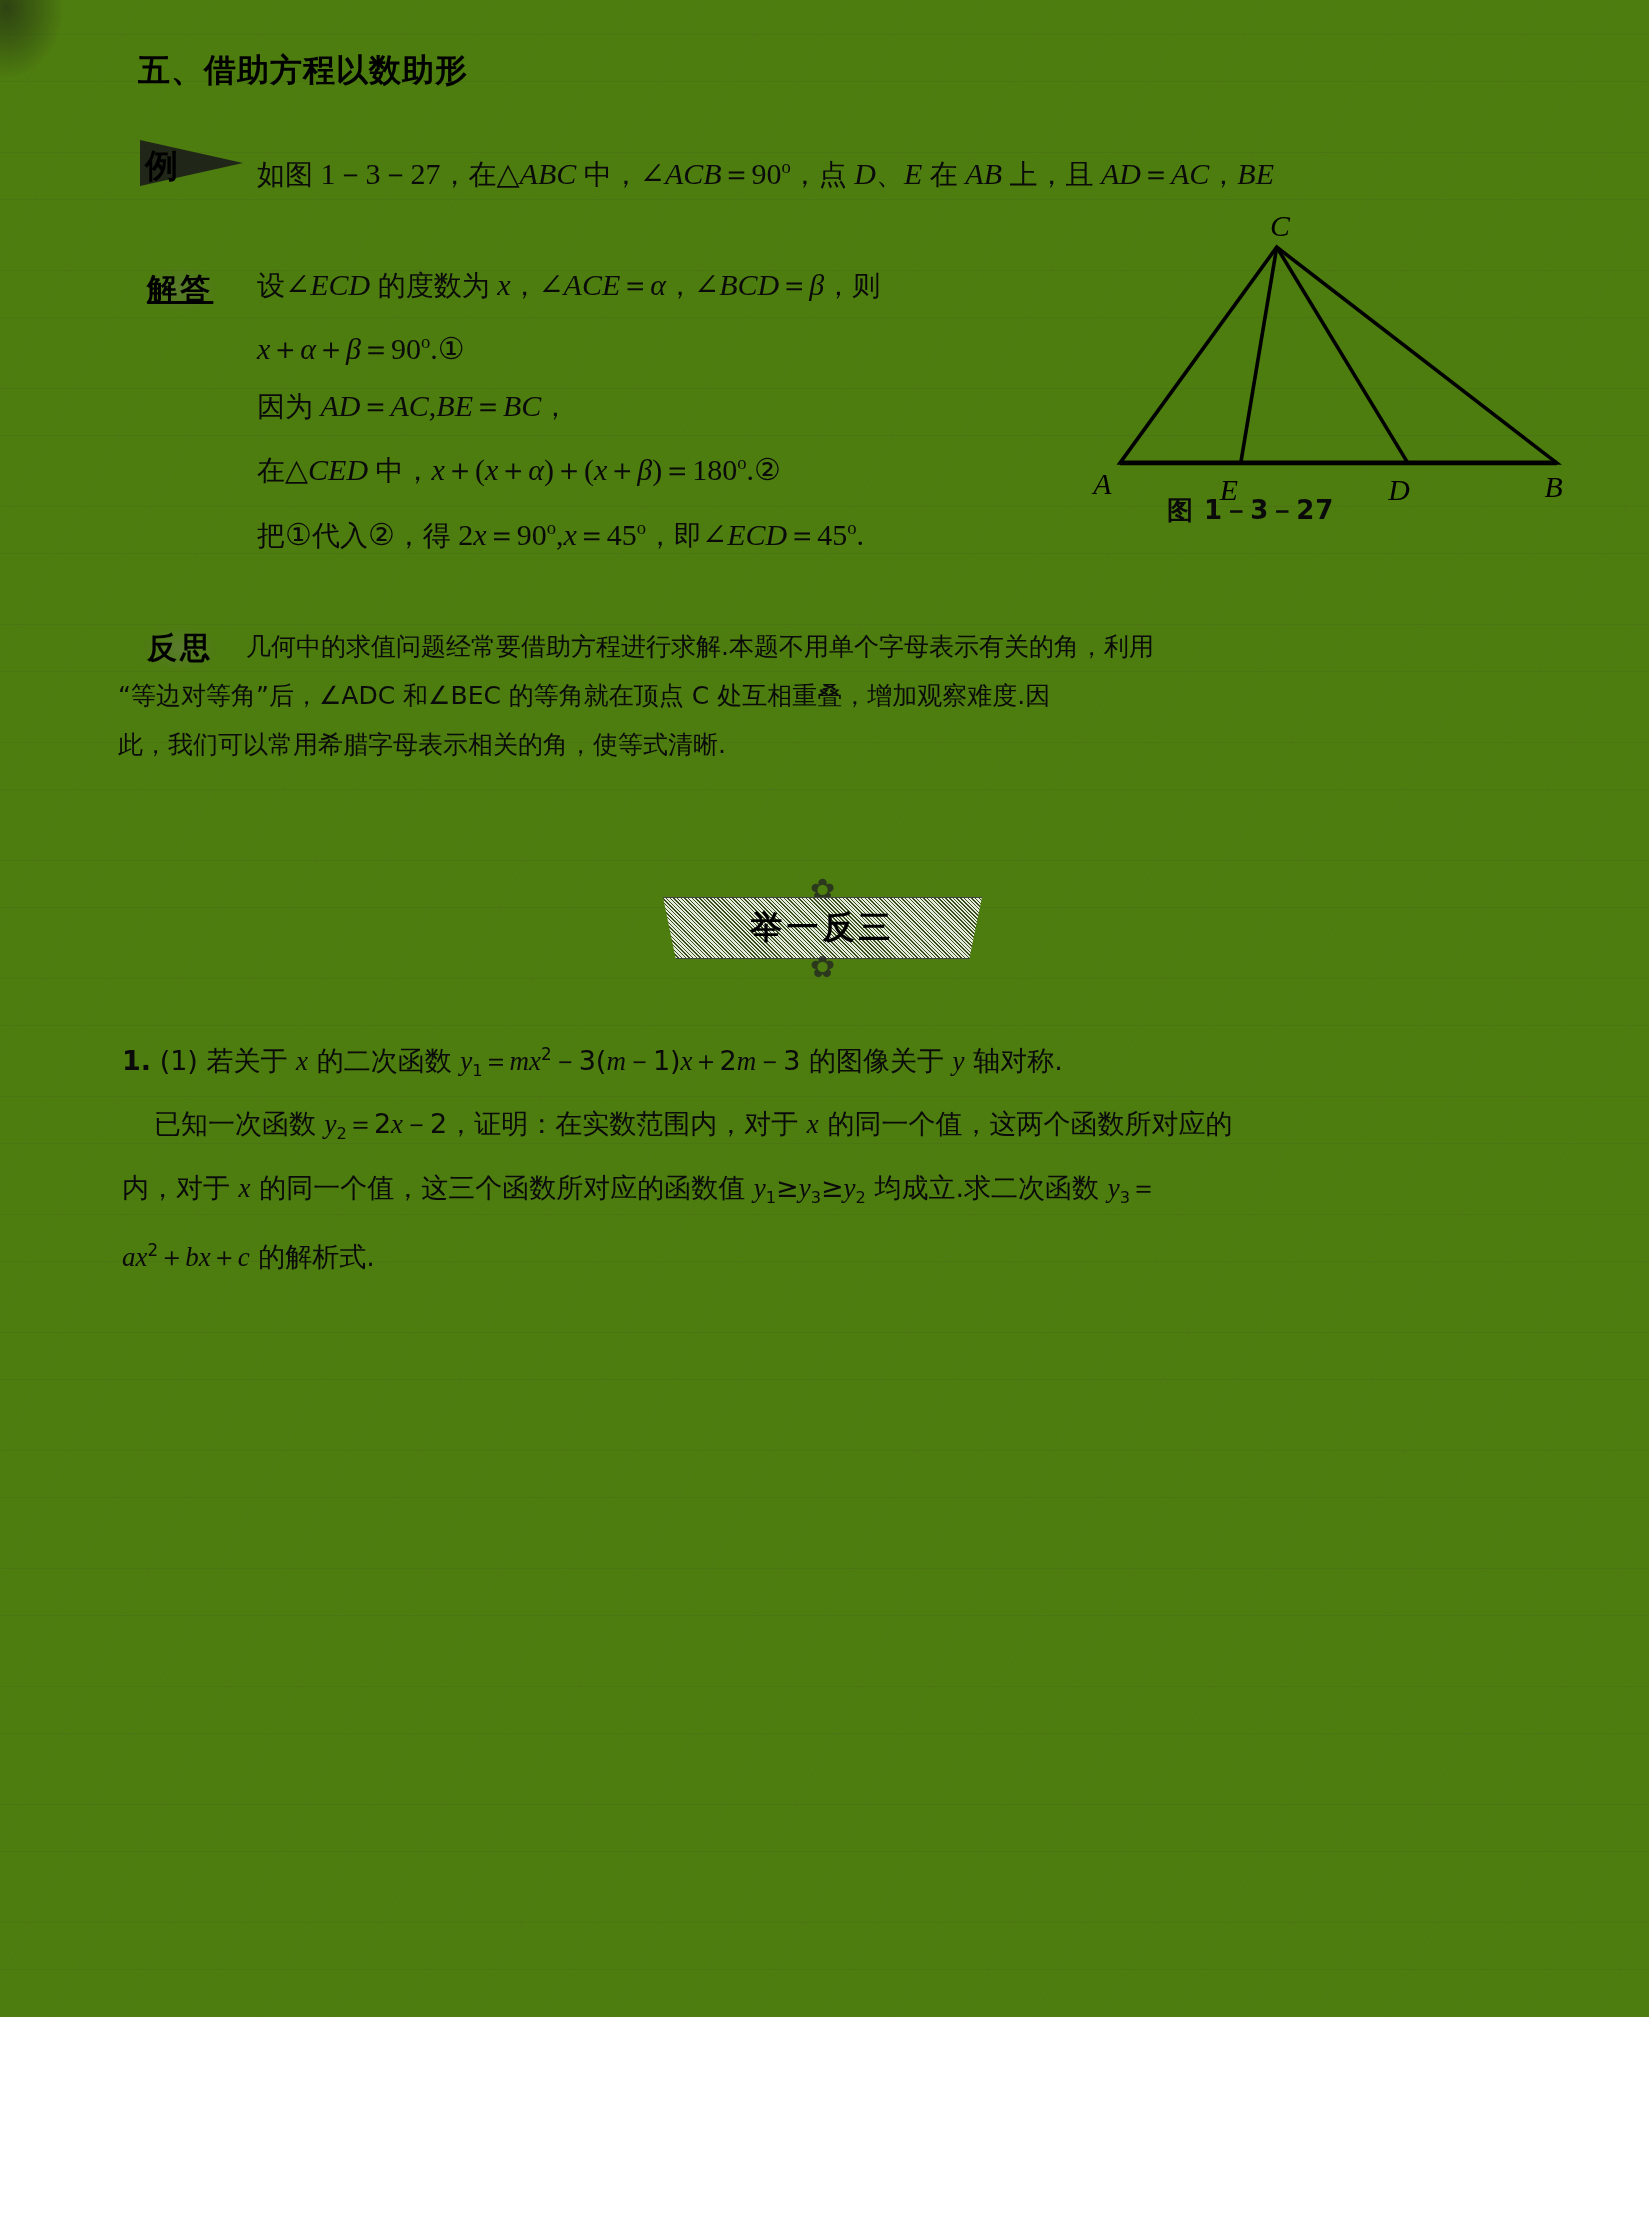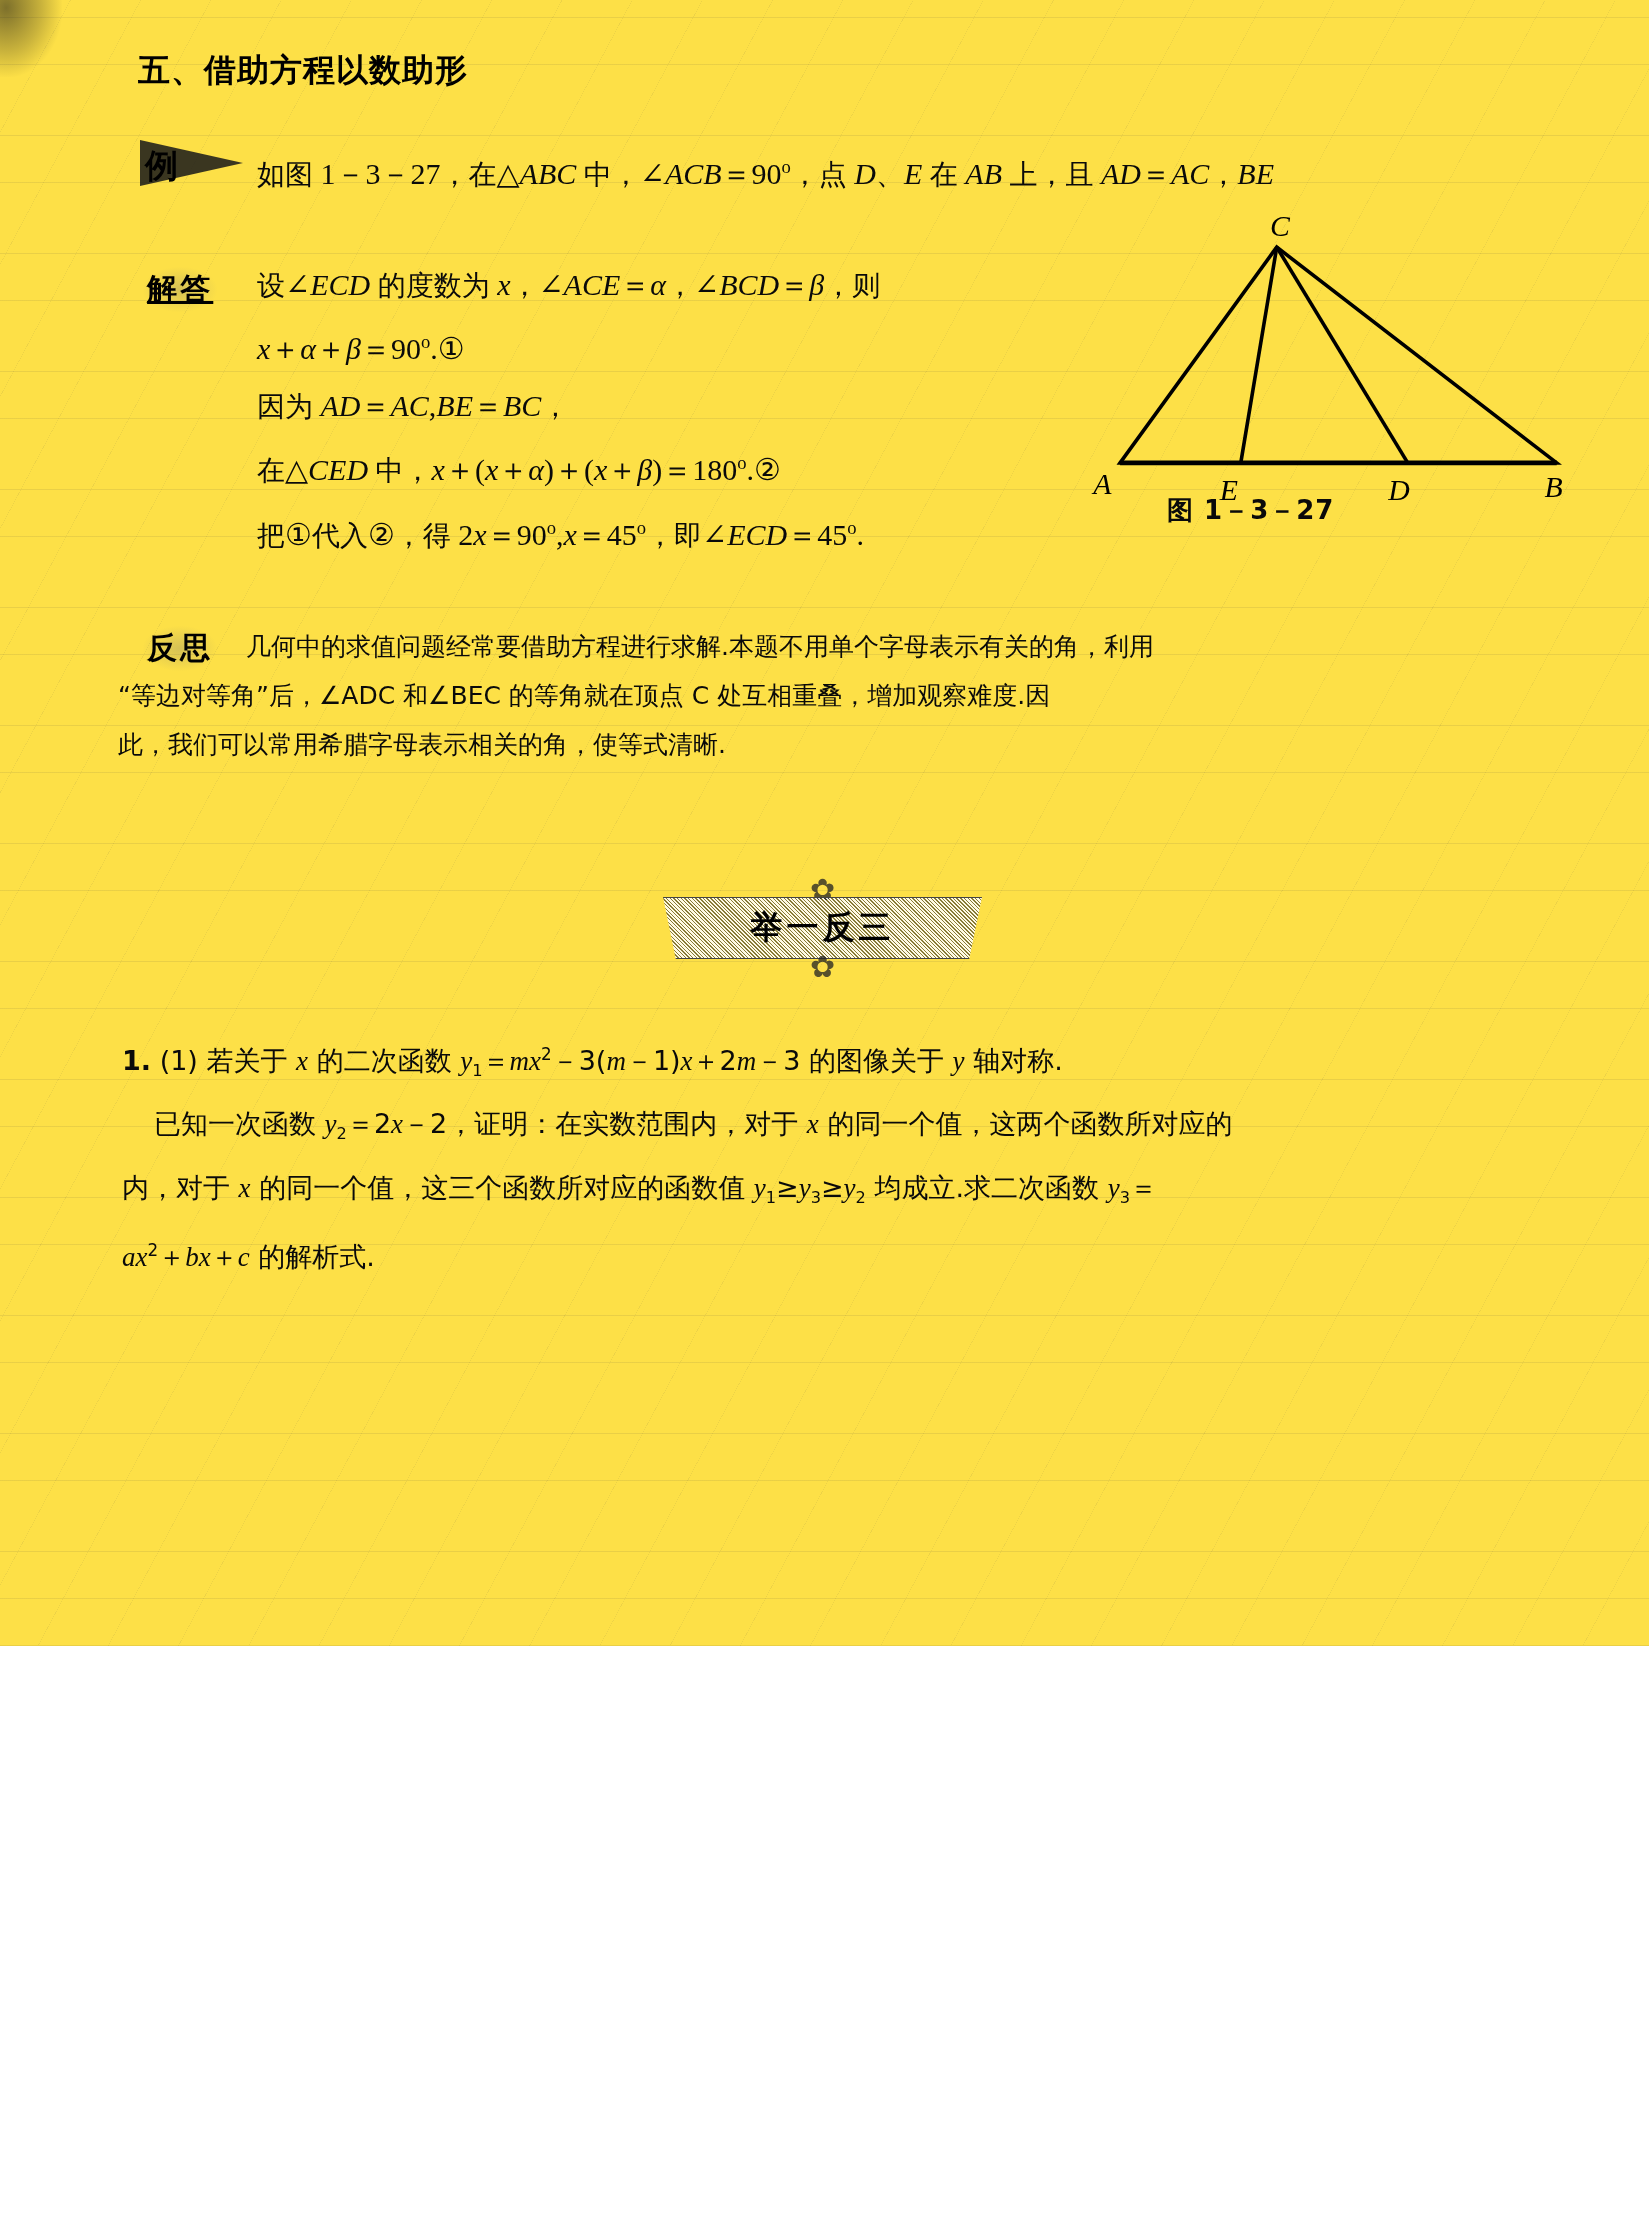--- a/index.html
+++ b/index.html
@@ -7,22 +7,22 @@
     padding: 0;
     background: #ffffff;
   }
   body {
     font-family: "Liberation Serif", "DejaVu Serif", serif;
     color: #0a0a0a;
   }
   #page {
     position: relative;
     width: 1650px;
-    height: 1646px;
-    background: #fde047;
+    height: 2017px;
+    background: #4d7c0f;
     overflow: hidden;
   }
 
   
   #paper-texture {
     position: absolute;
     inset: 0;
     pointer-events: none;
     background-image:
       repeating-linear-gradient(0deg, rgba(60,60,60,0.10) 0px, rgba(60,60,60,0.10) 0.5px, rgba(0,0,0,0) 0.5px, rgba(0,0,0,0) 23.6px),

